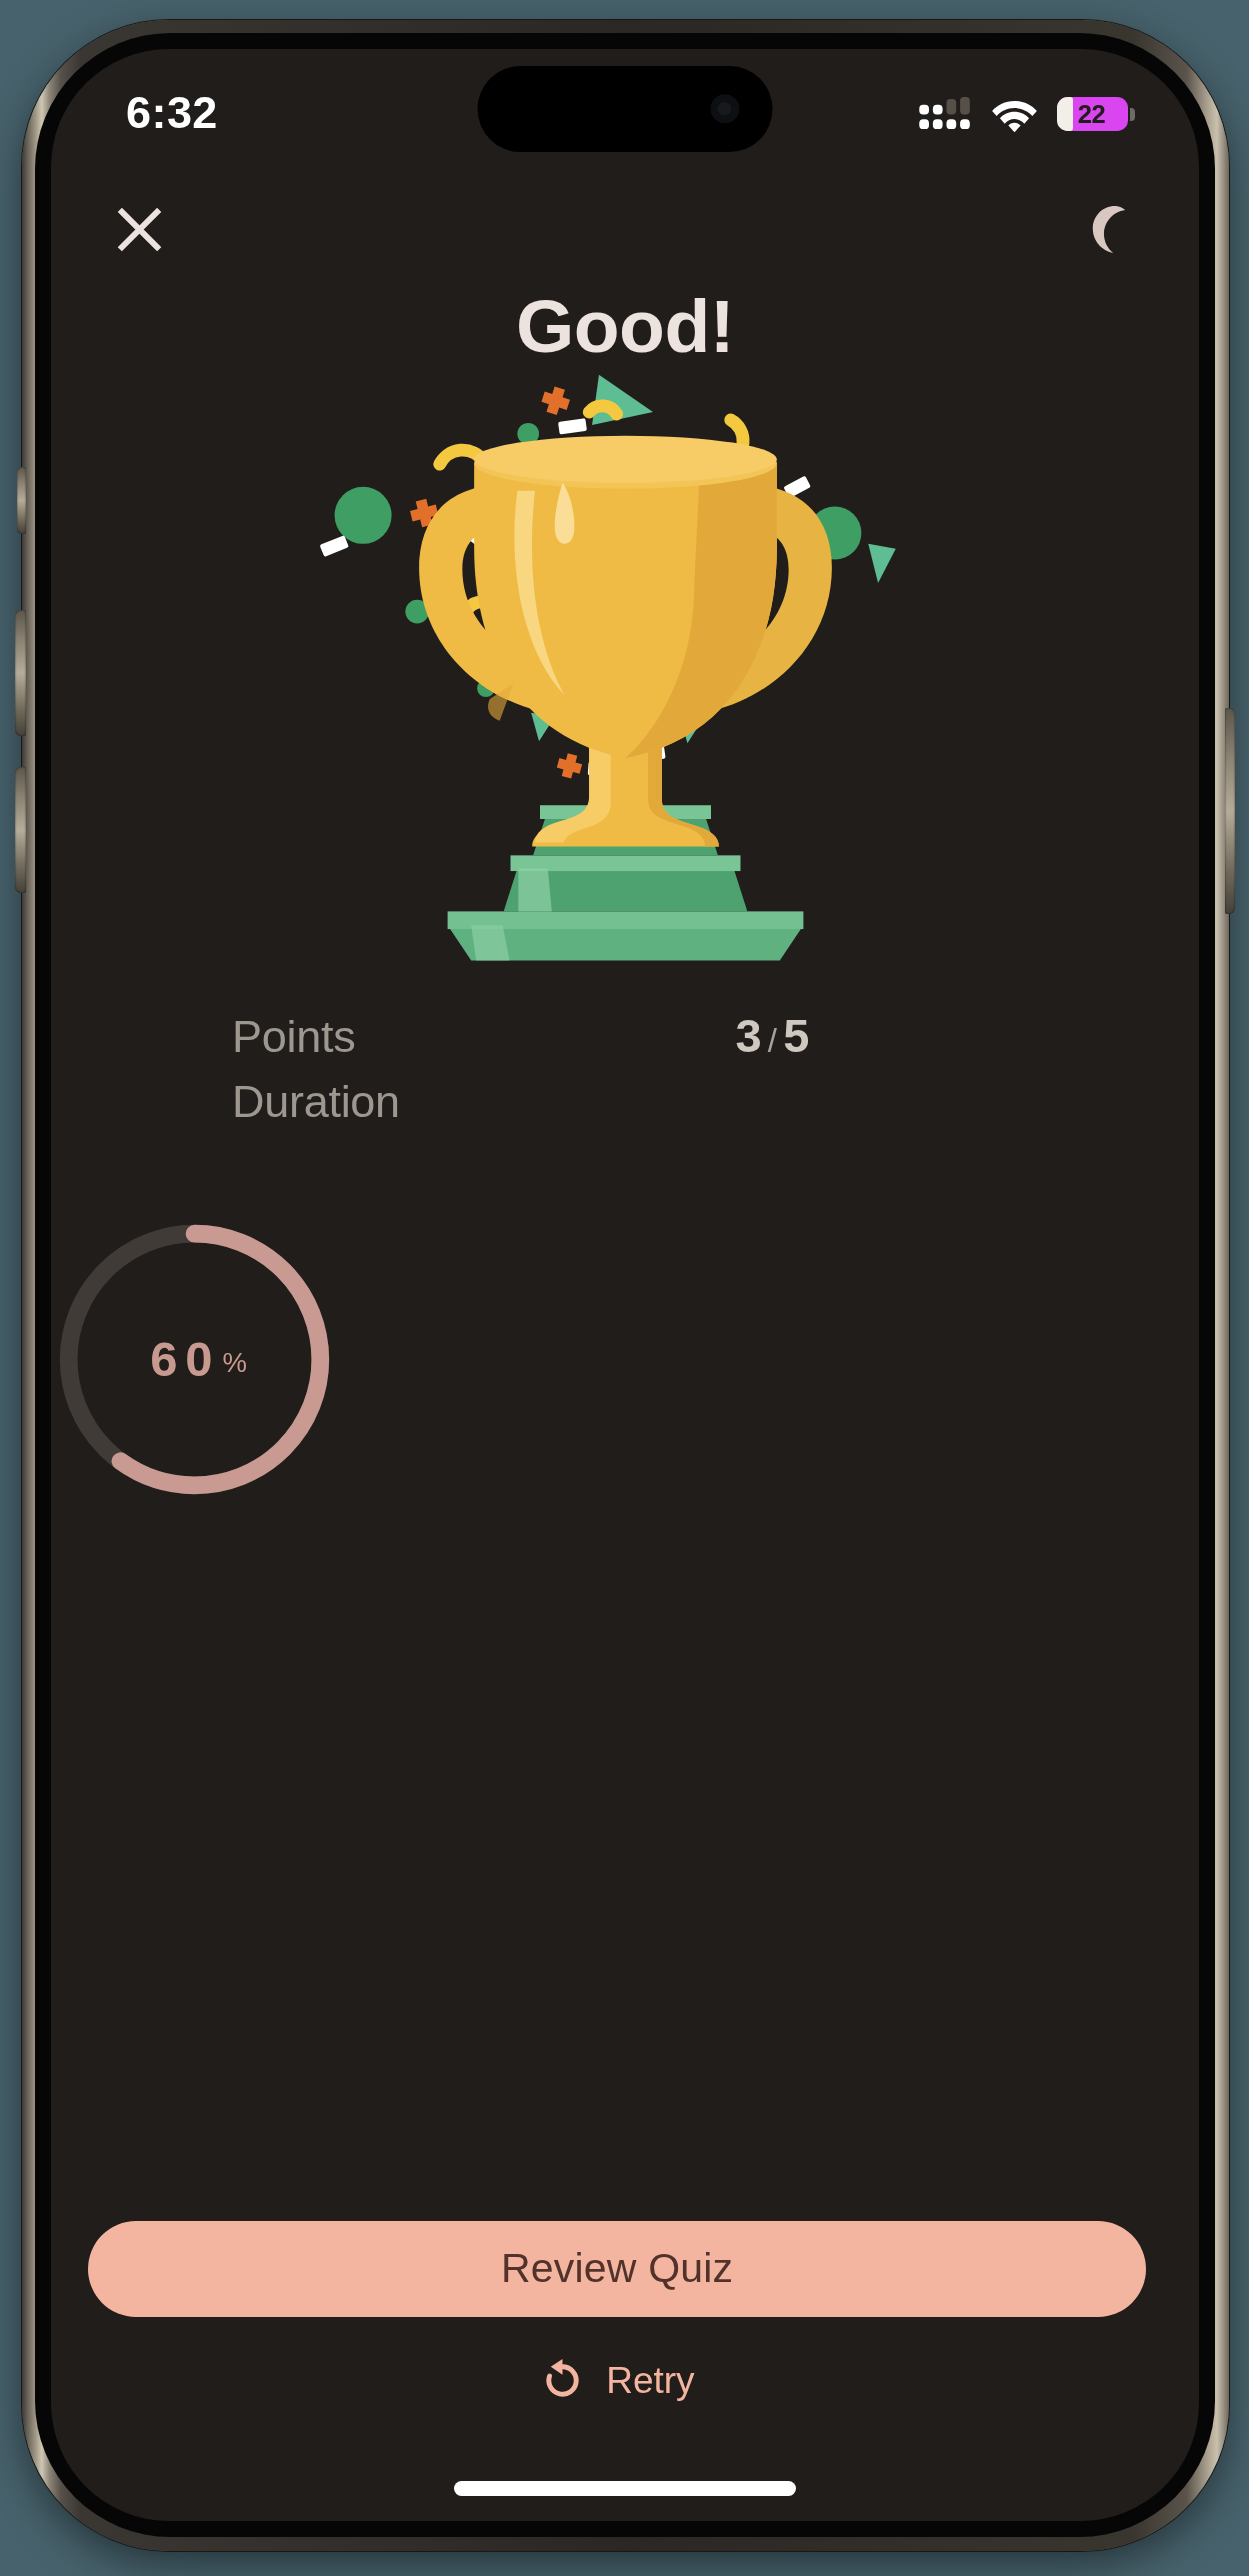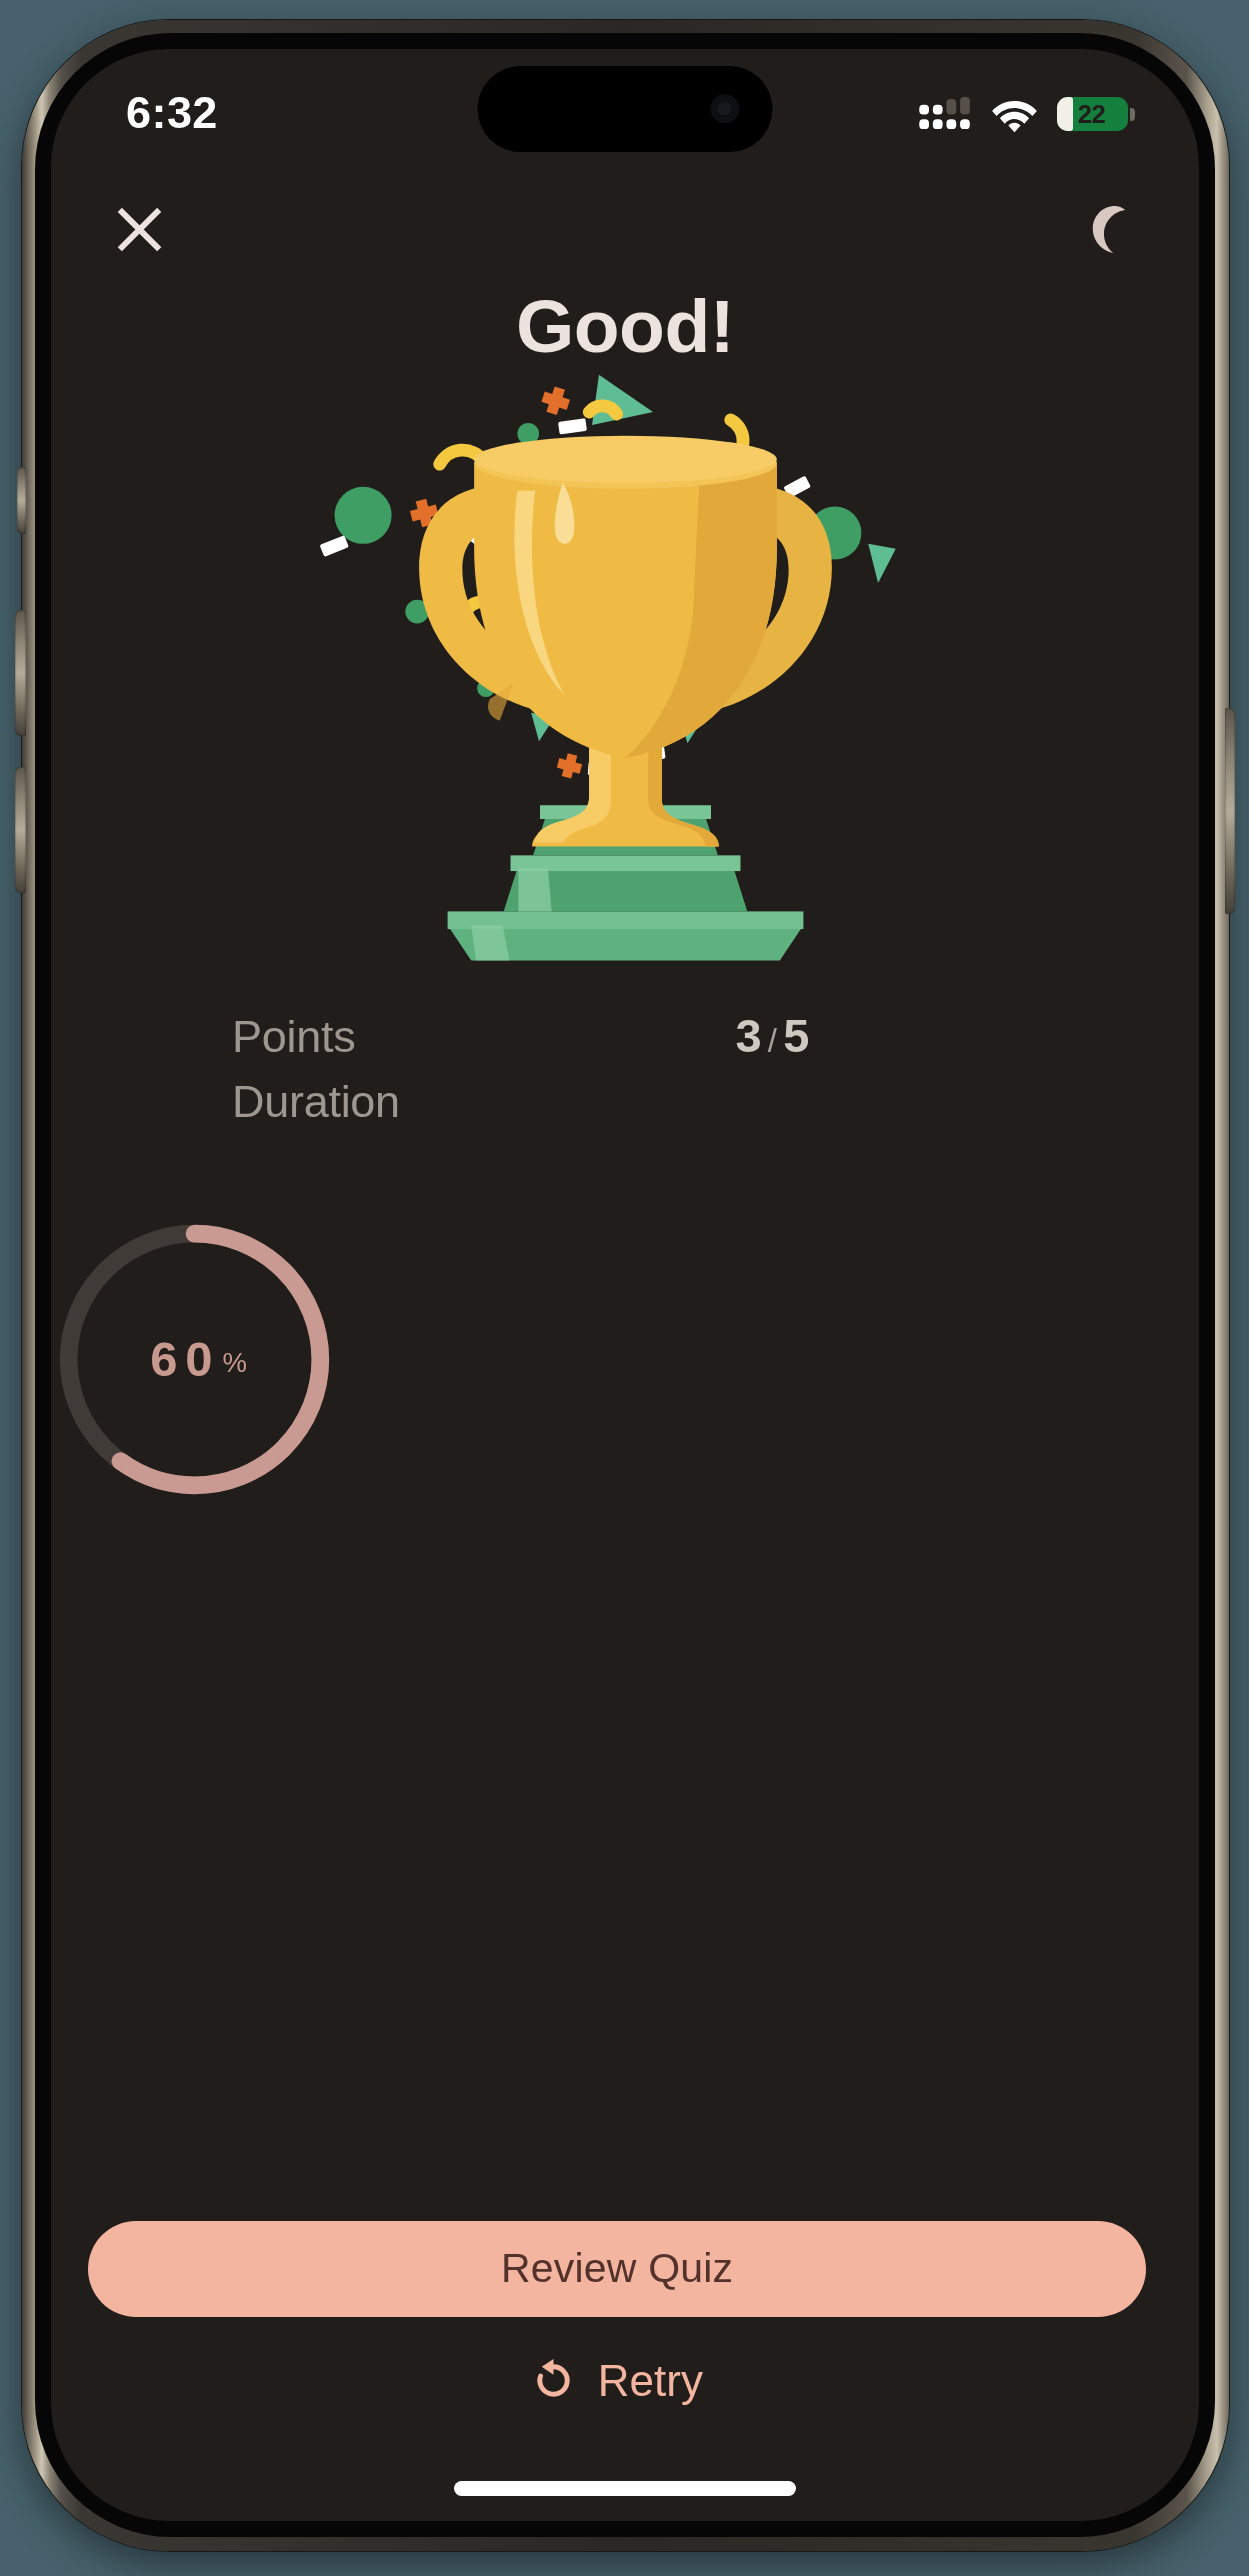--- a/index.html
+++ b/index.html
@@ -93,21 +93,21 @@
   
   .cell-icon { display: block; }
 
   .wifi-icon { display: block; }
 
   .battery {
     position: relative;
     width: 71px;
     height: 34px;
     border-radius: 10.8px;
-    background: #15803d;
+    background: #d946ef;
     display: flex;
     align-items: center;
     overflow: visible;
   }
   .battery::after {
     content: "";
     position: absolute;
     right: -6.9px;
     top: 10.8px;
     width: 4.9px;
@@ -293,21 +293,21 @@
     margin: 29.5px auto 0;
     height: 69px;
     display: flex;
     align-items: center;
     justify-content: center;
     gap: 21.6px;
     background: none;
     border: none;
     cursor: pointer;
     color: #f4b5a0;
-    font-size: 44px;
+    font-size: 37px;
     font-weight: 400;
     font-family: "Liberation Sans", sans-serif;
   }
 
   .home-indicator {
     position: absolute;
     bottom: 25.6px;
     left: 50%;
     transform: translateX(-50%);
     width: 342px;

